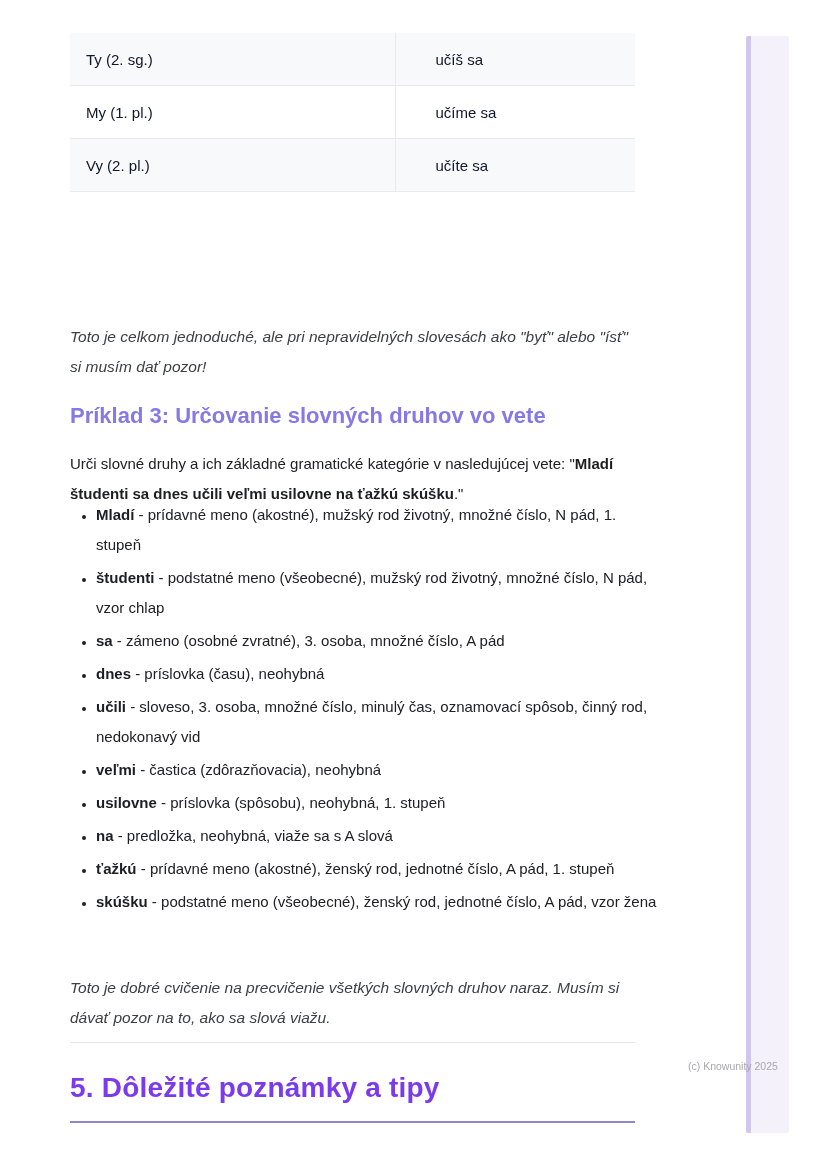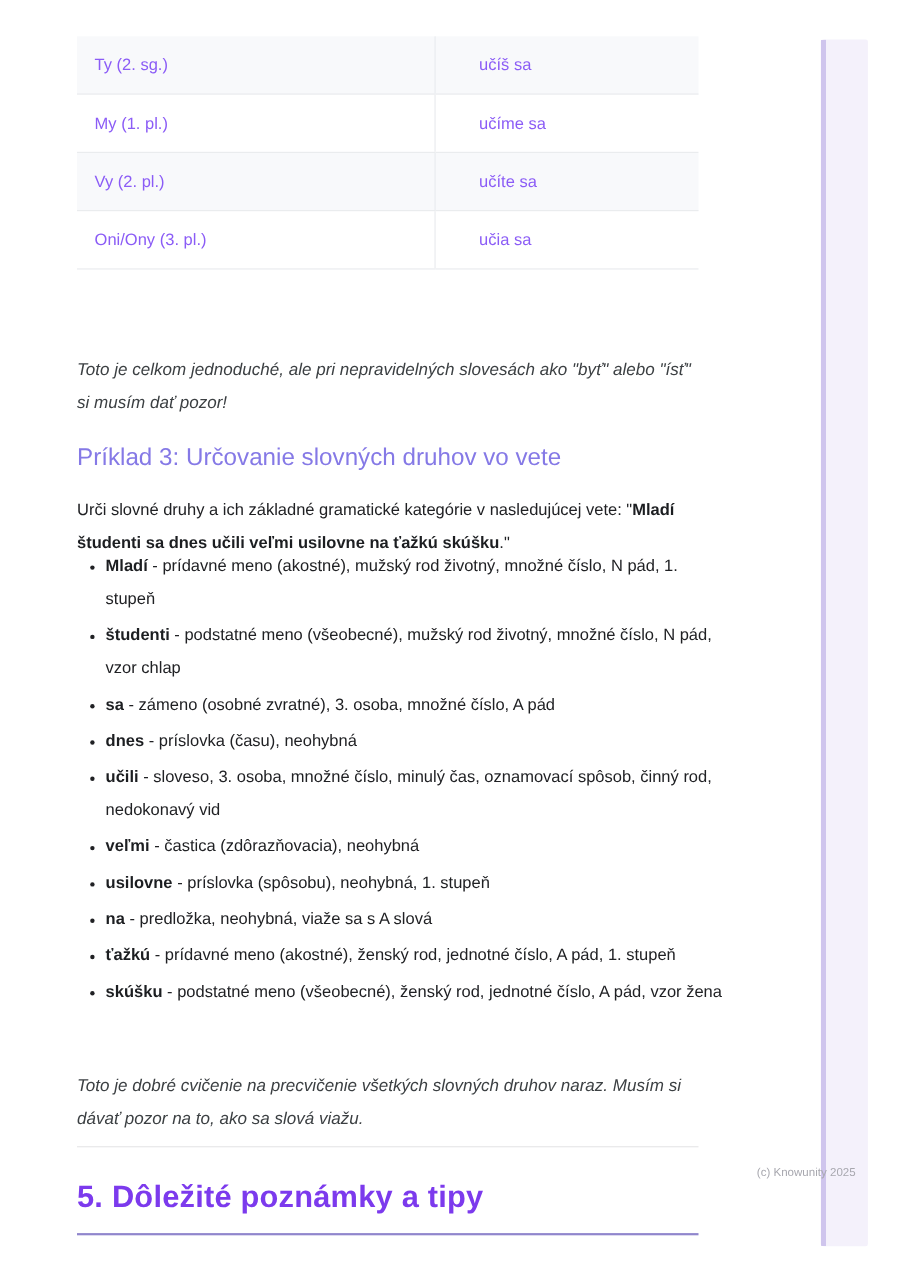--- a/index.html
+++ b/index.html
@@ -10,21 +10,21 @@
     color: #202124;
     position: relative;
     overflow: hidden;
   }
   .content { position: absolute; left: 70px; top: 0; width: 565px; }
 
   
   table.conj {
     position: absolute; left: 0; top: 33px; width: 565px;
     border-collapse: collapse; table-layout: fixed;
-    font-size: 15px; color: #8b5cf6;
+    font-size: 15px; color: #0f172a;
   }
   table.conj td {
     height: 52px; padding: 0 0 0 16px;
     border-bottom: 1px solid #e8eaed;
     vertical-align: middle;
   }
   table.conj td.col-form { border-left: 1px solid #e8eaed; padding-left: 40px; }
   table.conj tr:nth-child(odd) td { background: #f8f9fb; }
   table.conj tr:nth-child(even) td { background: #ffffff; }
   table.conj col.c1 { width: 325px; }
@@ -32,21 +32,21 @@
 
   .note {
     position: absolute; left: 0; width: 565px;
     font-style: italic; font-size: 15.5px; line-height: 30px; color: #3c4043;
   }
   .note-1 { top: 322px; }
   .note-2 { top: 973px; }
 
   .h3 {
     position: absolute; left: 0; top: 403px; width: 565px;
-    font-size: 22px; font-weight: normal; color: #8579e6;
+    font-size: 22px; font-weight: bold; color: #8579e6;
   }
 
   .task {
     position: absolute; left: 0; top: 449px; width: 565px;
     font-size: 15px; line-height: 30px; color: #202124;
   }
   .task b, li b { font-weight: bold; color: #1c1e21; }
 
   ul.pos-list {
     position: absolute; left: 0; top: 500px; width: 565px;
@@ -100,24 +100,20 @@
         <td class="col-form">učíš sa</td>
       </tr>
       <tr>
         <td class="col-pronoun">My (1. pl.)</td>
         <td class="col-form">učíme sa</td>
       </tr>
       <tr>
         <td class="col-pronoun">Vy (2. pl.)</td>
         <td class="col-form">učíte sa</td>
       </tr>
-      <tr>
-        <td class="col-pronoun">Oni/Ony (3. pl.)</td>
-        <td class="col-form">učia sa</td>
-      </tr>
     </tbody>
   </table>
 
   <div class="note note-1">Toto je celkom jednoduché, ale pri nepravidelných slovesách ako "byť" alebo "ísť" si musím dať pozor!</div>
 
   <div class="h3">Príklad 3: Určovanie slovných druhov vo vete</div>
 
   <div class="task"><span>Urči slovné druhy a ich základné gramatické kategórie v nasledujúcej vete: "</span><b>Mladí študenti sa dnes učili veľmi usilovne na ťažkú skúšku</b><span>."</span></div>
 
   <ul class="pos-list">

